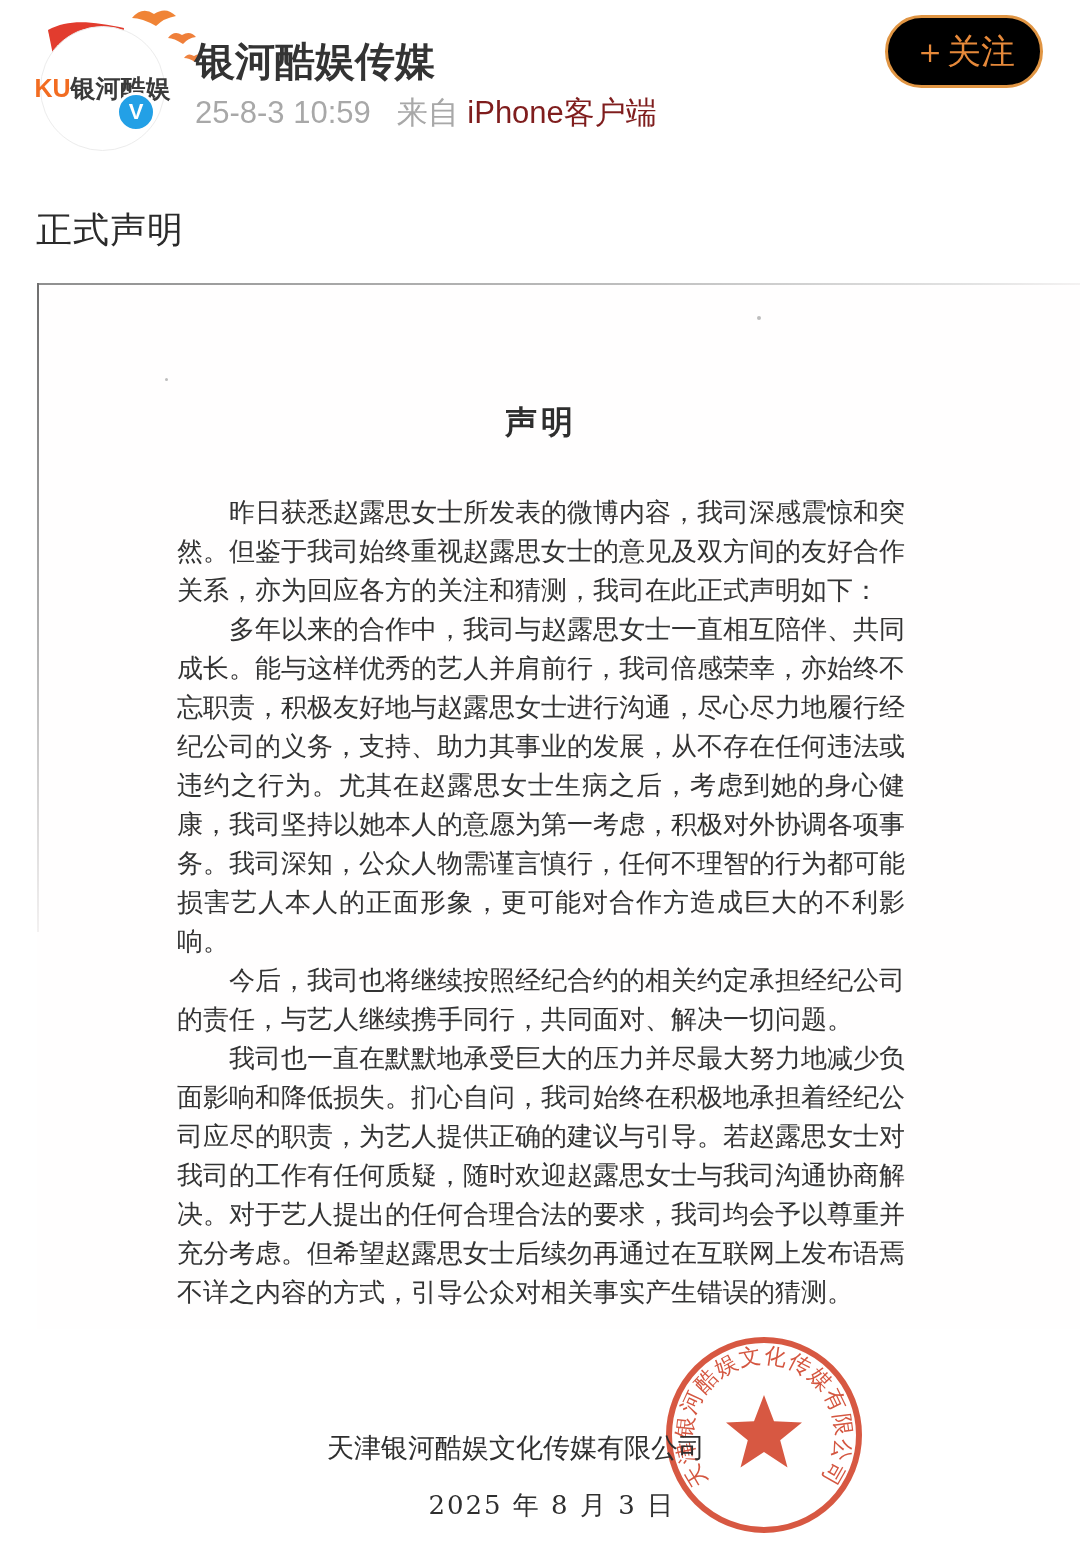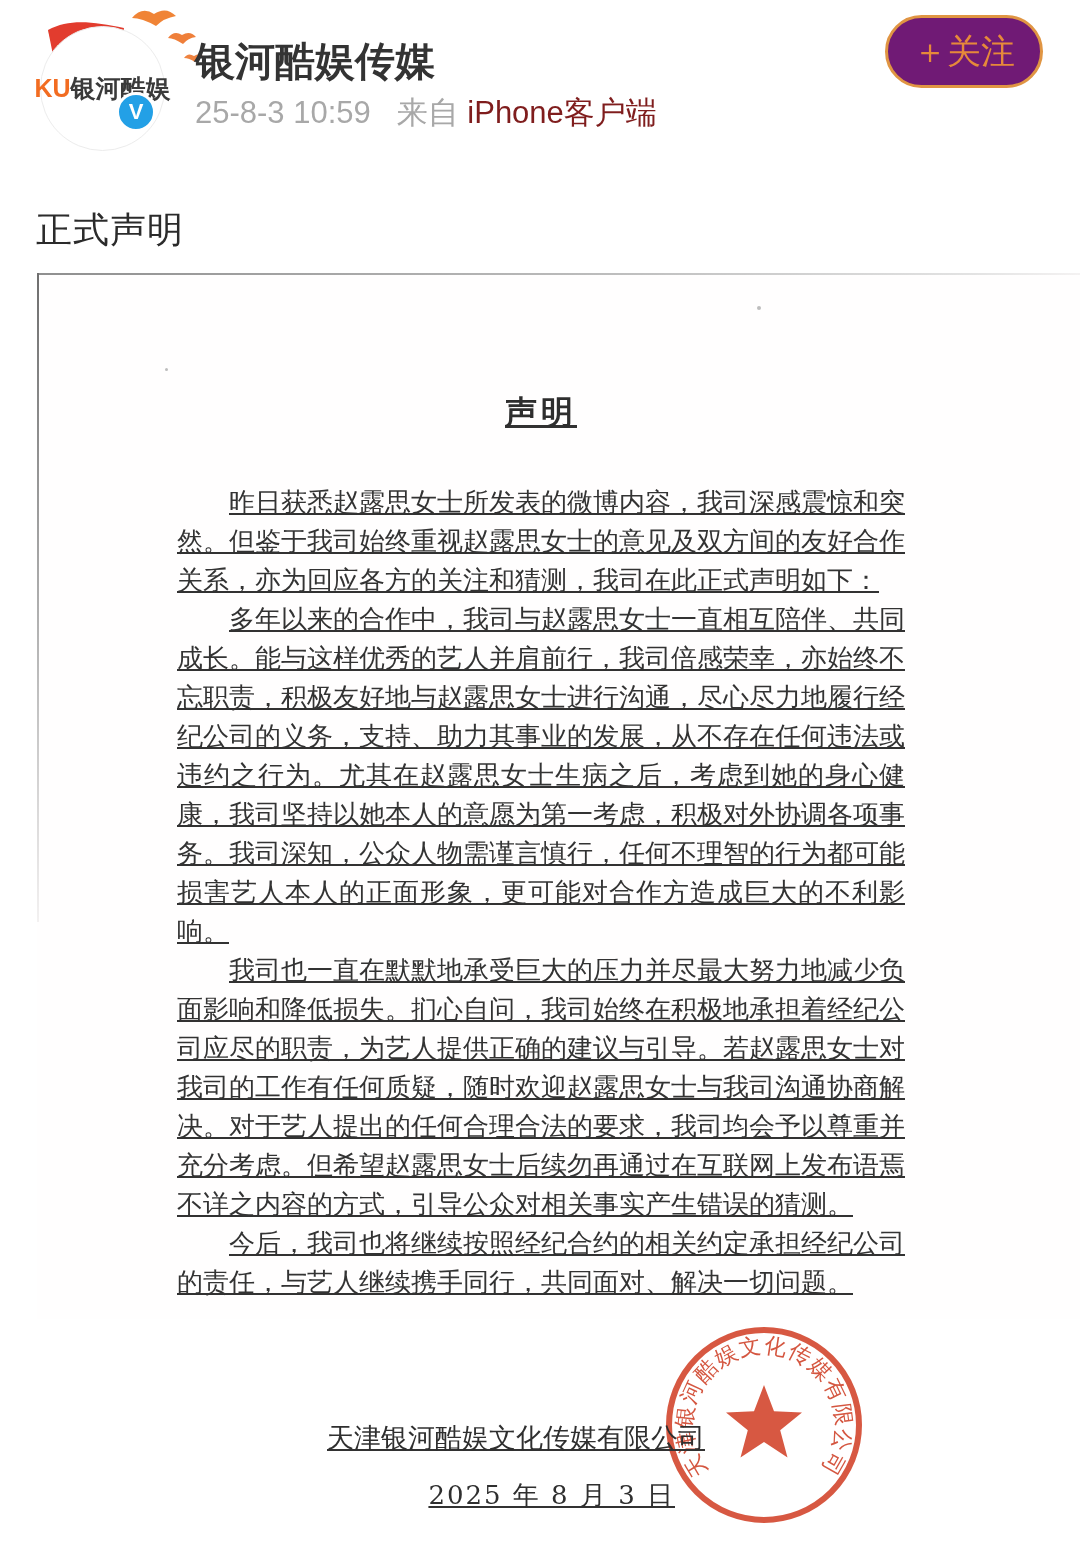--- a/index.html
+++ b/index.html
@@ -18,30 +18,30 @@
   .birds-deco { position:absolute; left:88px; top:-20px; width:80px; height:70px; }
   .v-badge { position:absolute; left:78px; top:68px; width:40px; height:40px; border-radius:50%;
              background:#23a0e6; border:3px solid #fff; color:#fff; font-weight:bold; font-size:22px;
              display:flex; align-items:center; justify-content:center; }
 
   .author-name { position:absolute; left:195px; top:34px; font-size:40px; font-weight:600; color:#333; }
   .meta-line1 { position:absolute; left:195px; top:92px; font-size:31px; color:#a8a8a8; }
   .meta-line1 .src-link { color:#7f1d1d; }
   .meta-line2 { position:absolute; left:195px; top:142px; font-size:31px; color:#a8a8a8; }
 
-  .follow-btn { position:absolute; left:885px; top:15px; width:158px; height:73px; background:#701a75;
+  .follow-btn { position:absolute; left:885px; top:15px; width:158px; height:73px; background:#000000;
                 border:3px solid #e09543; border-radius:37px; color:#e6893a; font-size:34px;
                 display:flex; align-items:center; justify-content:center; cursor:pointer;
                 font-family:"Liberation Sans", sans-serif; }
 
   .post-text { position:absolute; left:36px; top:206px; font-size:36px; color:#2b2b2b; letter-spacing:1px; }
 
   
-  .doc { position:absolute; left:37px; top:273px; width:1043px; height:1046px; background:#fffefe;
-         font-family:"DejaVu Serif", serif; color:#323232;text-decoration:underline; }
+  .doc { position:absolute; left:37px; top:283px; width:1043px; height:1046px; background:#fffefe;
+         font-family:"DejaVu Serif", serif; color:#323232; }
   .doc::before { content:""; position:absolute; left:0; top:0; width:100%; height:2px;
                  background:linear-gradient(to right,#8f8f8f,#bdbdbd 55%,#e3e3e3 90%,#f4f2f2); }
   .doc::after { content:""; position:absolute; left:0; top:0; width:2px; height:62%;
                 background:linear-gradient(to bottom,#6f6f6f,#b9b9b9 60%,#f3f1f1); }
   .doc-inner { padding:118px 175px 0 140px; }
   .doc-title { text-align:center; font-size:32px; font-weight:bold; color:#2e2e2e; margin-bottom:48px; letter-spacing:4px; }
   .doc-body p { font-size:26px; line-height:39px; text-align:justify; text-indent:2em; color:#333; }
 
   .sig { position:relative; z-index:2; margin-top:118px; }
   .sig-company { text-align:right; padding-right:200px; font-size:27px; color:#2f2f2f; }
@@ -91,22 +91,22 @@
   <button class="follow-btn">＋关注</button>
 
   <div class="post-text">正式声明</div>
 
   <div class="doc">
     <div class="doc-inner">
       <div class="doc-title">声明</div>
       <div class="doc-body">
         <p>昨日获悉赵露思女士所发表的微博内容，我司深感震惊和突然。但鉴于我司始终重视赵露思女士的意见及双方间的友好合作关系，亦为回应各方的关注和猜测，我司在此正式声明如下：</p>
         <p>多年以来的合作中，我司与赵露思女士一直相互陪伴、共同成长。能与这样优秀的艺人并肩前行，我司倍感荣幸，亦始终不忘职责，积极友好地与赵露思女士进行沟通，尽心尽力地履行经纪公司的义务，支持、助力其事业的发展，从不存在任何违法或违约之行为。尤其在赵露思女士生病之后，考虑到她的身心健康，我司坚持以她本人的意愿为第一考虑，积极对外协调各项事务。我司深知，公众人物需谨言慎行，任何不理智的行为都可能损害艺人本人的正面形象，更可能对合作方造成巨大的不利影响。</p>
+        <p>今后，我司也将继续按照经纪合约的相关约定承担经纪公司的责任，与艺人继续携手同行，共同面对、解决一切问题。</p>
         <p>我司也一直在默默地承受巨大的压力并尽最大努力地减少负面影响和降低损失。扪心自问，我司始终在积极地承担着经纪公司应尽的职责，为艺人提供正确的建议与引导。若赵露思女士对我司的工作有任何质疑，随时欢迎赵露思女士与我司沟通协商解决。对于艺人提出的任何合理合法的要求，我司均会予以尊重并充分考虑。但希望赵露思女士后续勿再通过在互联网上发布语焉不详之内容的方式，引导公众对相关事实产生错误的猜测。</p>
-        <p>今后，我司也将继续按照经纪合约的相关约定承担经纪公司的责任，与艺人继续携手同行，共同面对、解决一切问题。</p>
       </div>
       <div class="sig">
         <div class="sig-company">天津银河酷娱文化传媒有限公司</div>
         <div class="sig-date">2025 年 8 月 3 日</div>
       </div>
     </div>
 
     <svg class="seal" viewBox="0 0 240 240">
       <defs>
         <path id="sealArc" d="M 64.8 166.3 A 72 72 0 1 1 175.2 166.3" fill="none"></path>

